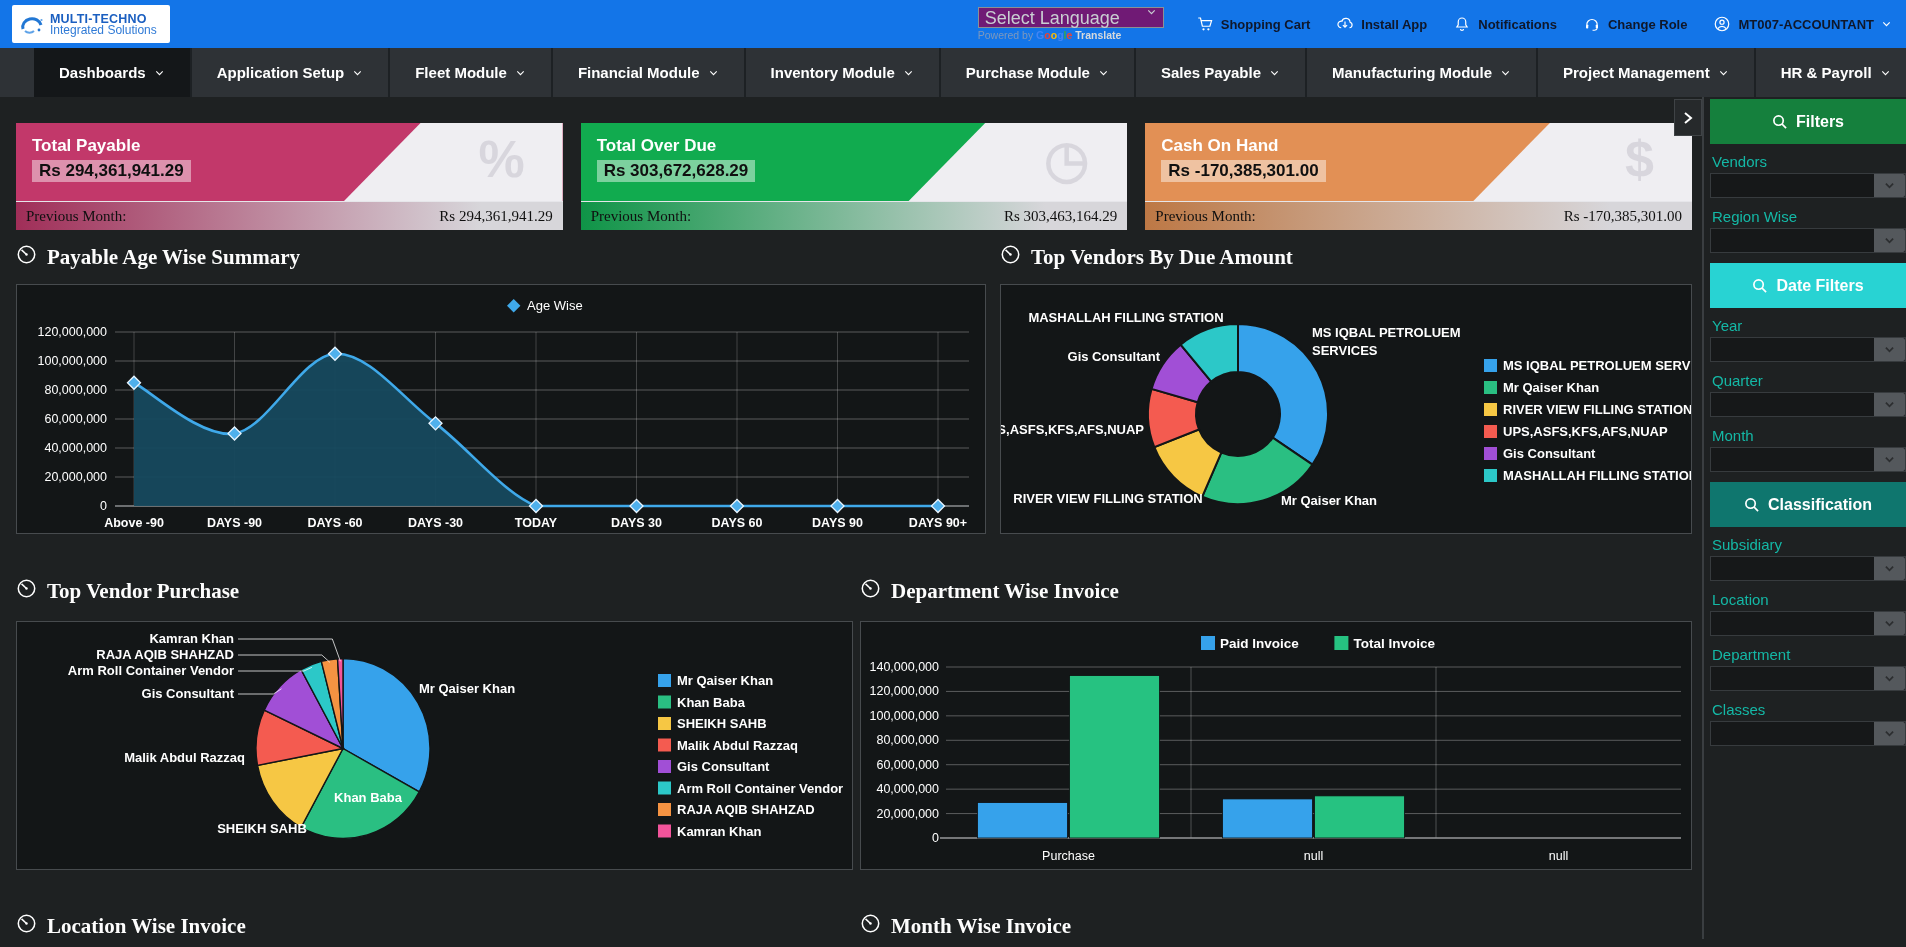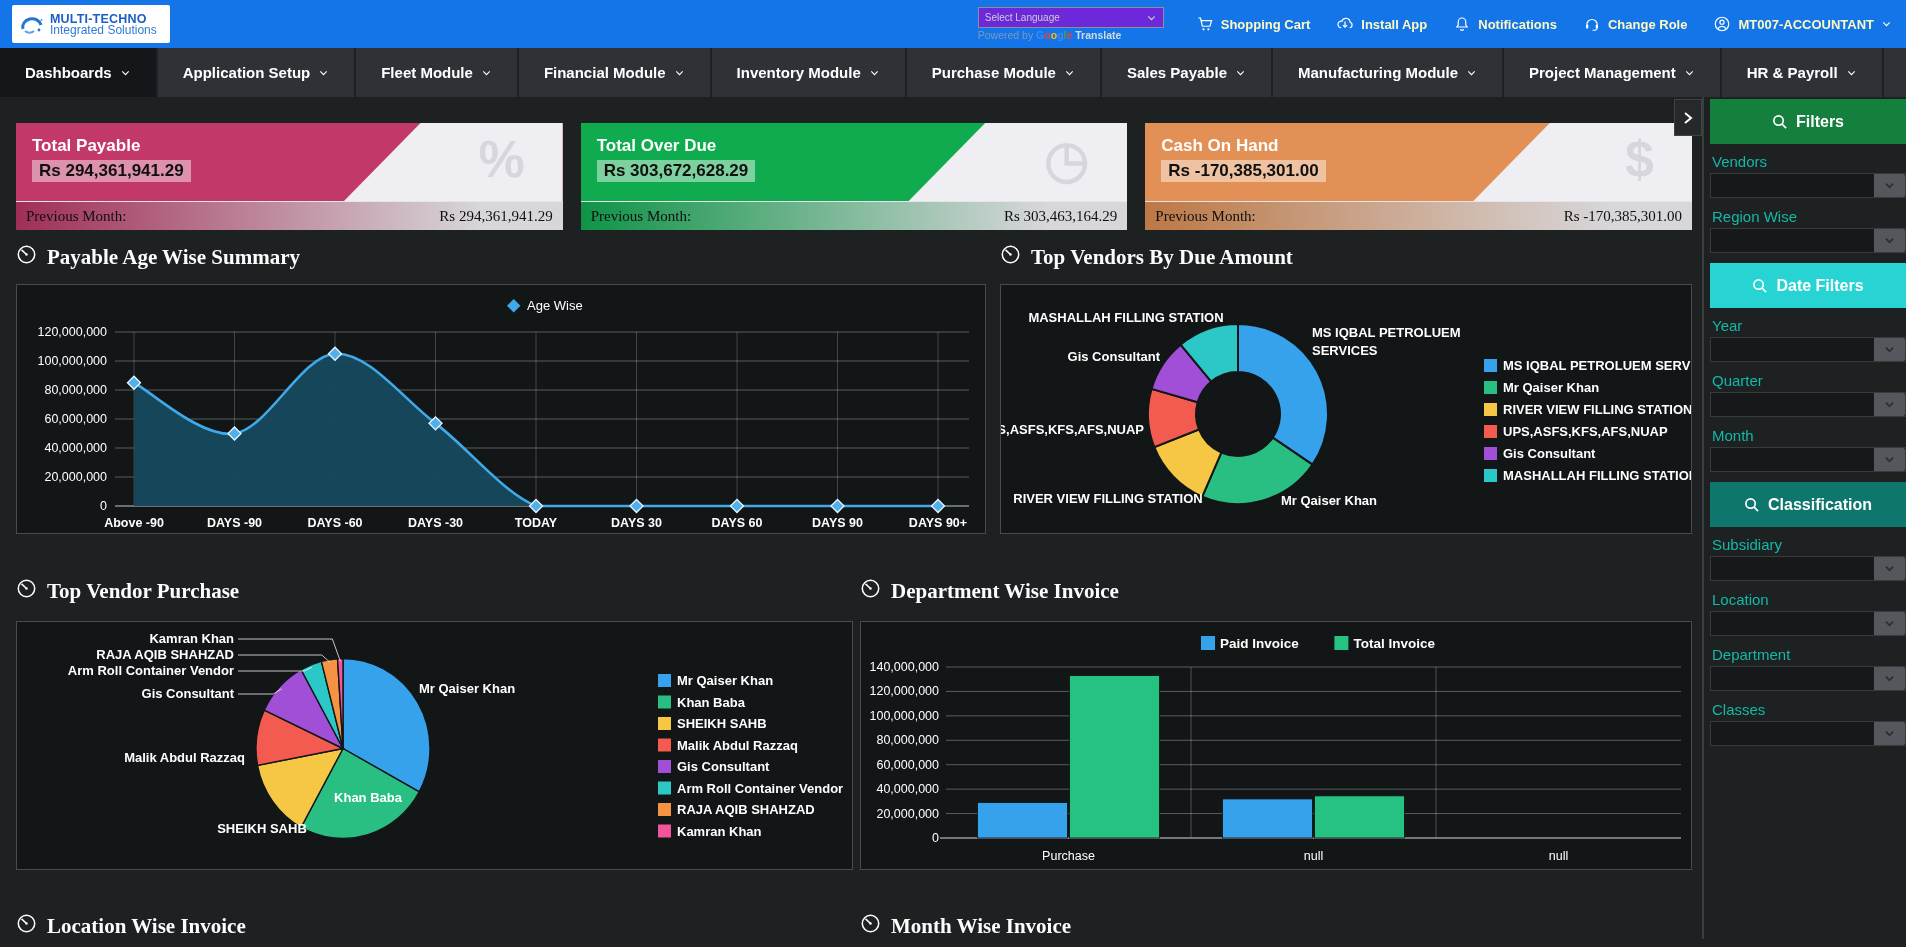--- a/index.html
+++ b/index.html
@@ -5,32 +5,32 @@
   html,body{margin:0;padding:0;background:#1e2122;}
   #app{position:relative;width:1906px;height:947px;overflow:hidden;background:#1e2122;
        font-family:"Liberation Sans",sans-serif;color:#fff;}
   
   .topbar{height:48px;background:#1375e8;display:flex;align-items:center;padding:0 14px 0 12px;box-sizing:border-box;}
   .logo{background:#fff;border-radius:2px;width:158px;height:38px;display:flex;align-items:center;gap:5px;padding:0 6px;box-sizing:border-box;cursor:pointer;}
   .logo .t1{color:#1b5fc0;font-weight:bold;font-size:12.5px;letter-spacing:.2px;line-height:13px;}
   .logo .t2{color:#2f7ad6;font-size:12px;line-height:9px;}
   .topbar-right{margin-left:auto;display:flex;align-items:center;gap:26px;}
   .lang-wrap{display:flex;flex-direction:column;align-items:flex-start;gap:1px;margin-right:6px;}
-  .lang-select{width:186px;height:21px;background:#6d28d9;border:1px solid #8a9096;color:#c9ced2;
-    font-size:10px;display:flex;align-items:center;justify-content:space-between;padding:0 6px;box-sizing:border-box;cursor:pointer;}
+  .lang-select{width:186px;height:21px;background:#701a75;border:1px solid #8a9096;color:#c9ced2;
+    font-size:18px;display:flex;align-items:flex-start;justify-content:space-between;padding:0 6px;box-sizing:border-box;cursor:pointer;}
   .powered{font-size:10.5px;color:#7d98bd;}
   .powered b{font-weight:bold;}
   .powered .tr{color:#d6dadd;font-weight:bold;}
-  .tb-action{display:flex;align-items:center;gap:7px;font-size:13px;font-weight:600;color:#fef9c3;cursor:pointer;white-space:nowrap;}
+  .tb-action{display:flex;align-items:center;gap:7px;font-size:13px;font-weight:600;color:#0f172a;cursor:pointer;white-space:nowrap;}
   .tb-action svg{display:block;}
   
   .navbar{height:49px;background:#2e3236;display:flex;align-items:stretch;}
   .nav-item{display:flex;align-items:center;gap:8px;padding:0 25px;font-size:15px;font-weight:600;color:#fff;
     border-right:2px solid #1d2124;cursor:pointer;white-space:nowrap;}
-  .nav-item.active{background:#141719;font-weight:700;}
+  .nav-item.active{background:#141719;font-weight:700;margin-left:34px;}
   
   .content{display:flex;height:842px;}
   .main{width:1702px;box-sizing:border-box;padding-left:16px;}
   .sidebar-wrap{flex:1;position:relative;border-left:2px solid #3a3e41;background:#1e2122;}
   
   .kpi-row{margin-top:26px;display:grid;grid-template-columns:repeat(3,1fr);gap:18px;width:1676px;}
   .kpi-card{height:107px;}
   .kpi-body{position:relative;height:78px;overflow:hidden;}
   .kpi-white{position:absolute;inset:0;background:#efeef2;clip-path:polygon(74% 0,100% 0,100% 100%,60% 100%);}
   .kpi-ghost{position:absolute;right:38px;top:6px;font-size:52px;color:#9f9caa;opacity:.28;font-weight:bold;}

